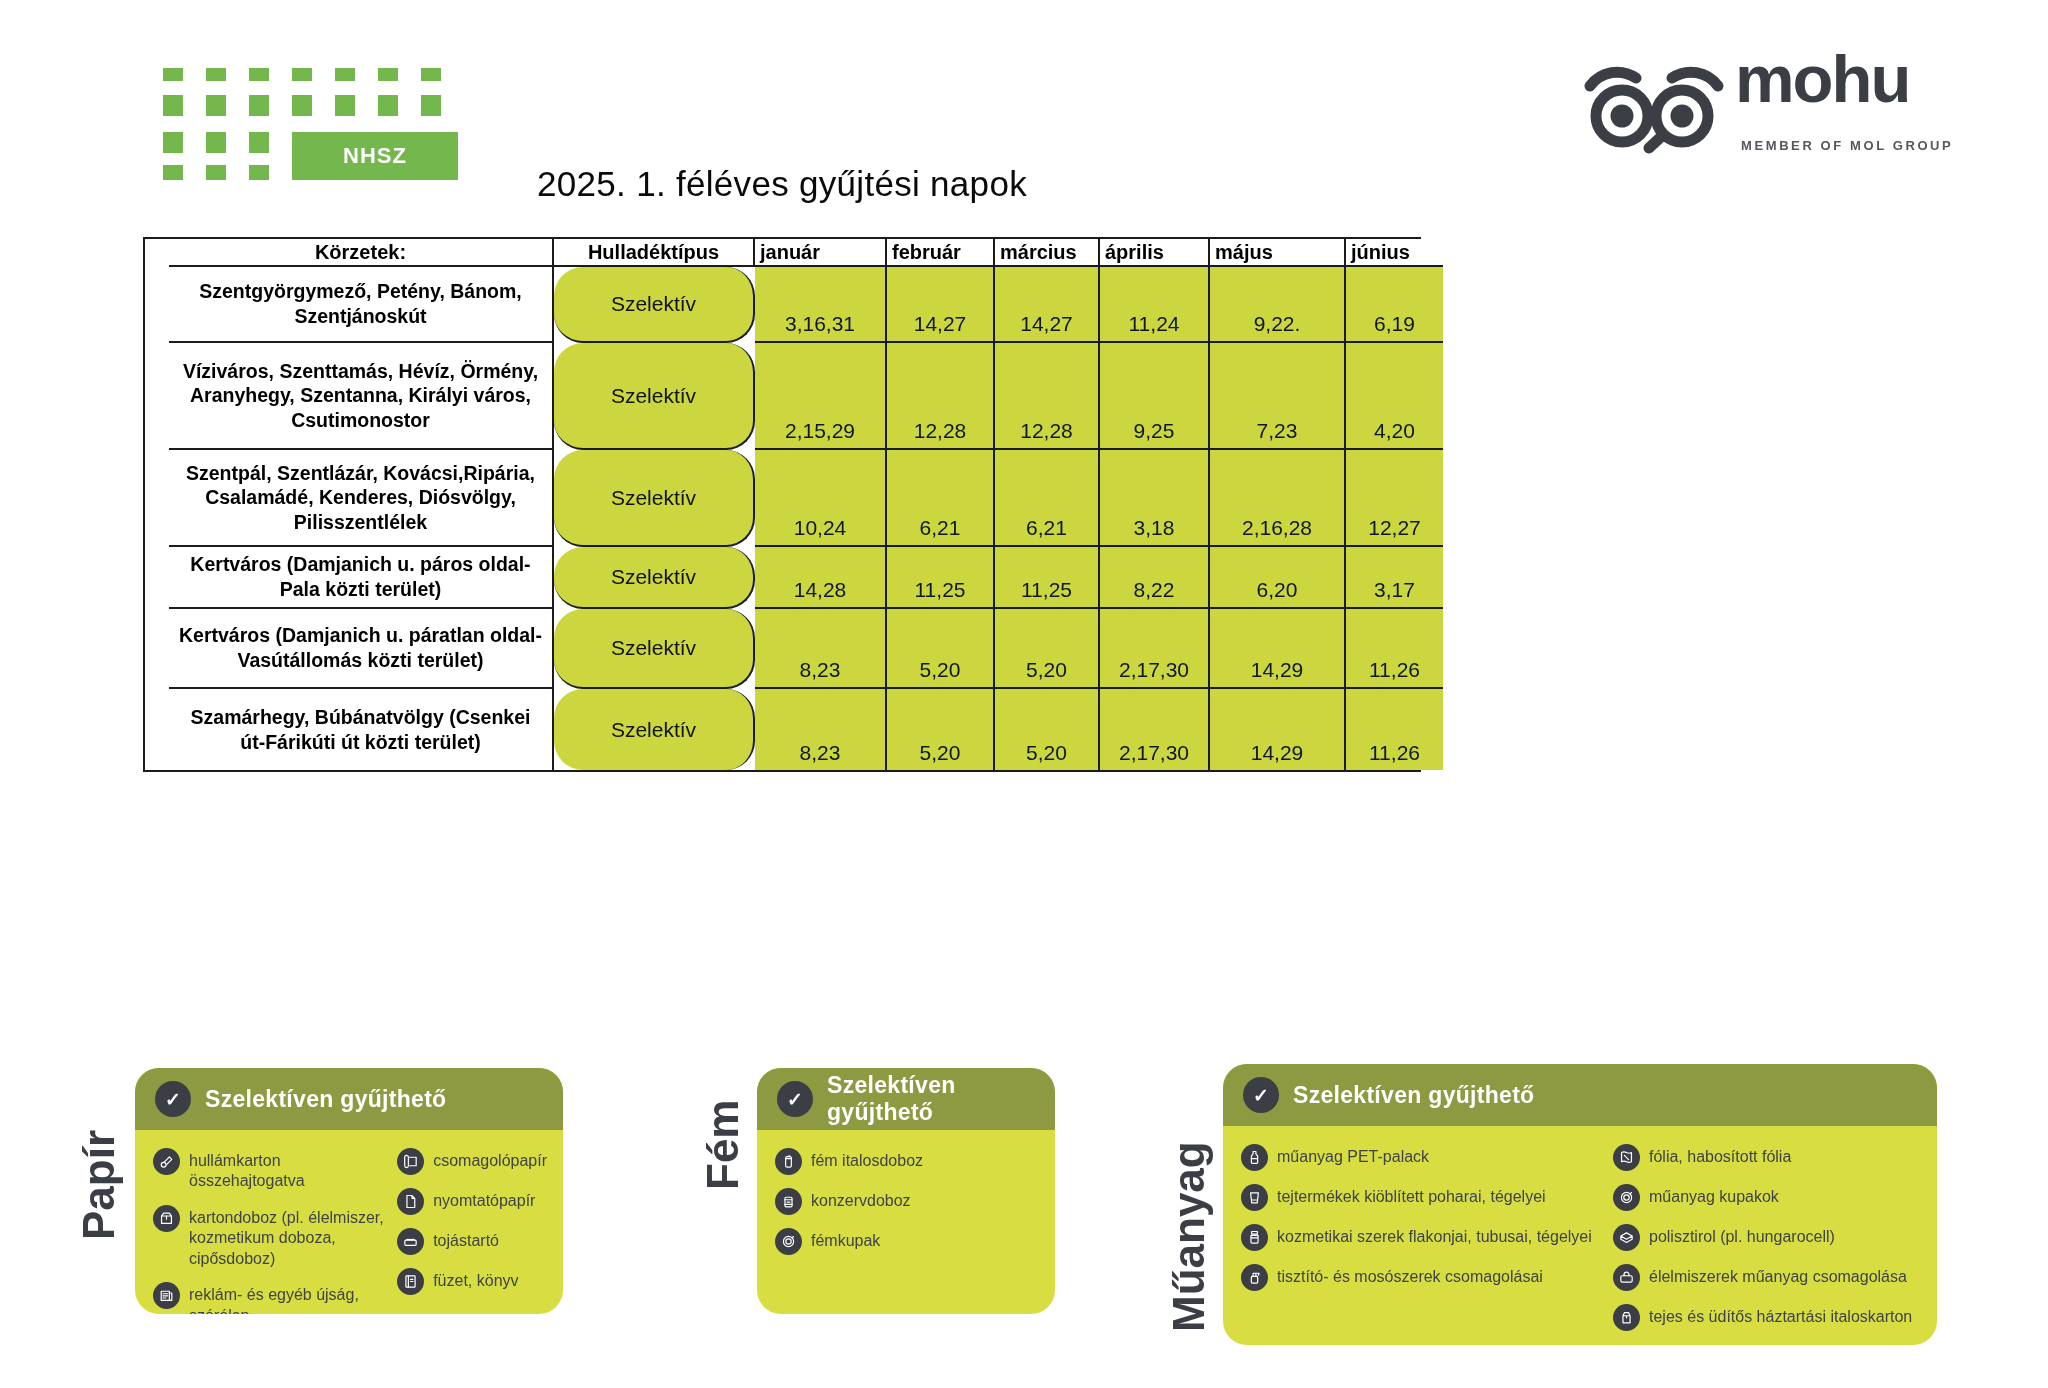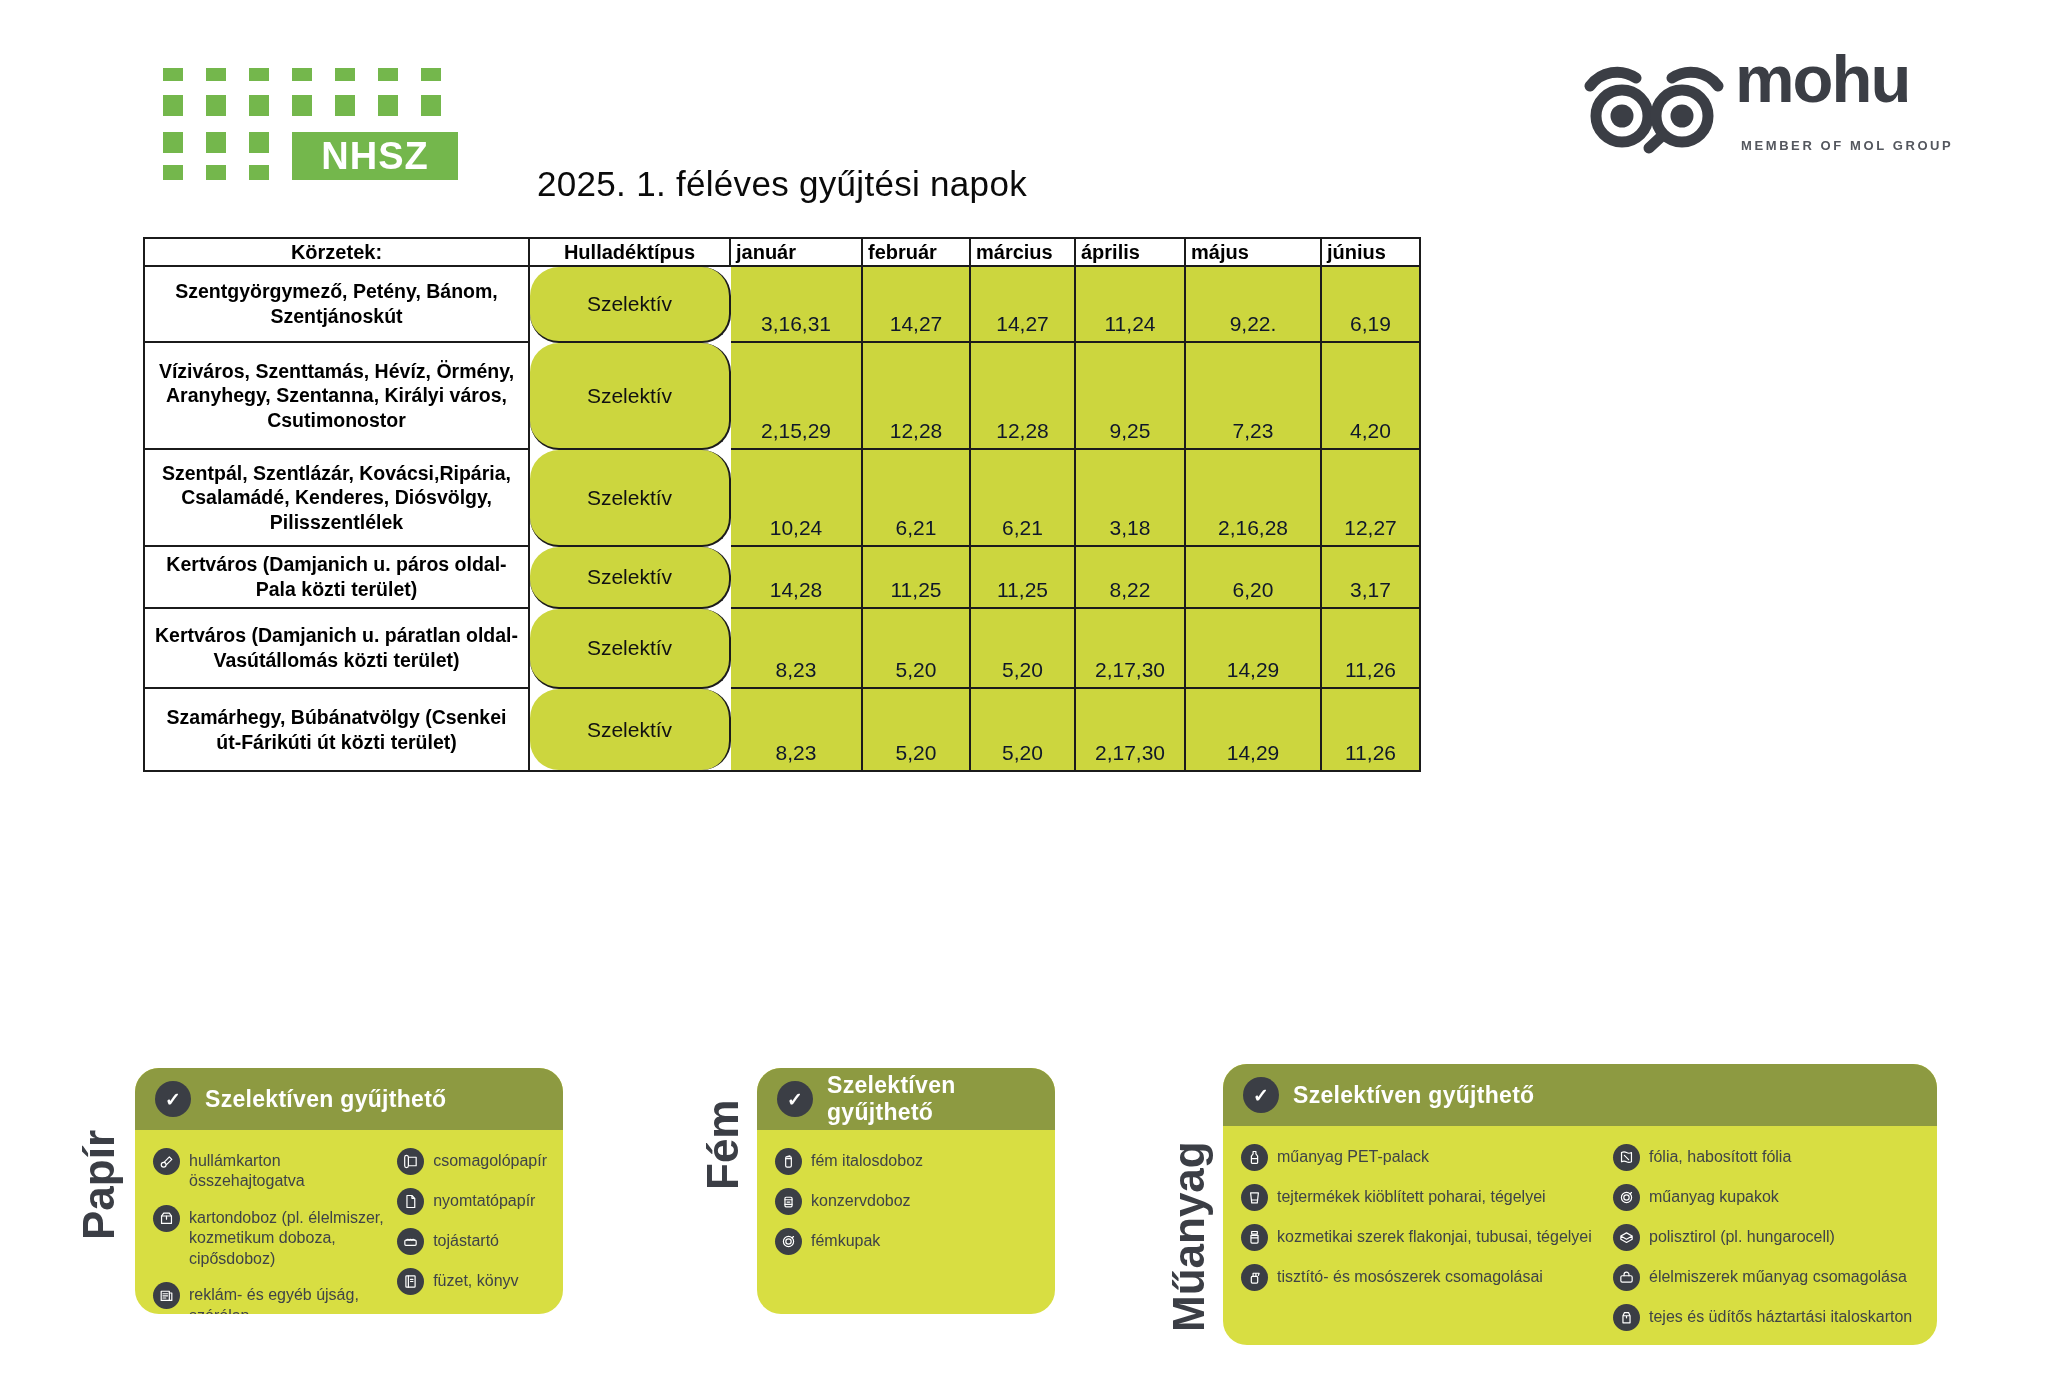--- a/index.html
+++ b/index.html
@@ -12,34 +12,34 @@
   }
   *{margin:0;padding:0;box-sizing:border-box;}
   body{background:#e8e8e8;font-family:"Liberation Sans",sans-serif;}
   .page{position:relative;width:2048px;height:1388px;background:#ffffff;overflow:hidden;}
 
   
   .nhsz{position:absolute;left:163px;top:68px;width:300px;height:118px;}
   .nhsz i{position:absolute;width:20px;background:var(--nhsz-green);}
   .nhsz-banner{position:absolute;left:129px;top:64px;width:166px;height:48px;background:var(--nhsz-green);
     display:flex;align-items:center;justify-content:center;}
-  .nhsz-banner span{color:#fff;font-weight:bold;font-size:38px;letter-spacing:1px;}
+  .nhsz-banner span{color:#fff;font-weight:bold;font-size:22px;letter-spacing:1px;}
 
   
   .mohu{position:absolute;left:1583px;top:52px;width:400px;height:110px;color:var(--charcoal);}
   .mohu-owl{position:absolute;left:0;top:12px;}
   .mohu-word{position:absolute;left:152px;top:-12px;font-size:67px;font-weight:bold;letter-spacing:-2px;}
   .mohu-sub{position:absolute;left:158px;top:86px;font-size:13px;font-weight:bold;letter-spacing:2.6px;color:#54575e;}
 
   
   .title{position:absolute;left:143px;top:164px;width:1278px;text-align:center;
     font-size:35px;color:#0a0a0a;letter-spacing:0.3px;}
 
   
-  .sched{position:absolute;left:143px;top:237px;width:1278px;border:2px solid var(--line);}
+  .sched{position:absolute;left:143px;top:237px;width:1278px;border:2px solid var(--line);padding-left:24px;}
   .trow{display:grid;grid-template-columns:385px 201px 132px 108px 105px 110px 136px 97px;}
   .trow>div{border-right:2px solid var(--line);border-bottom:2px solid var(--line);overflow:hidden;}
   .trow>div:last-child{border-right:none;}
   .rows .trow:last-child>div{border-bottom:none;}
   .thead{height:28px;}
   .thead>div{display:flex;align-items:center;font-weight:bold;font-size:20px;color:#000;background:#fff;}
   .h-center{justify-content:center;}
   .h-month{padding-left:5px;}
   .rows .trow:nth-child(1){height:76px;}
   .rows .trow:nth-child(2){height:107px;}

